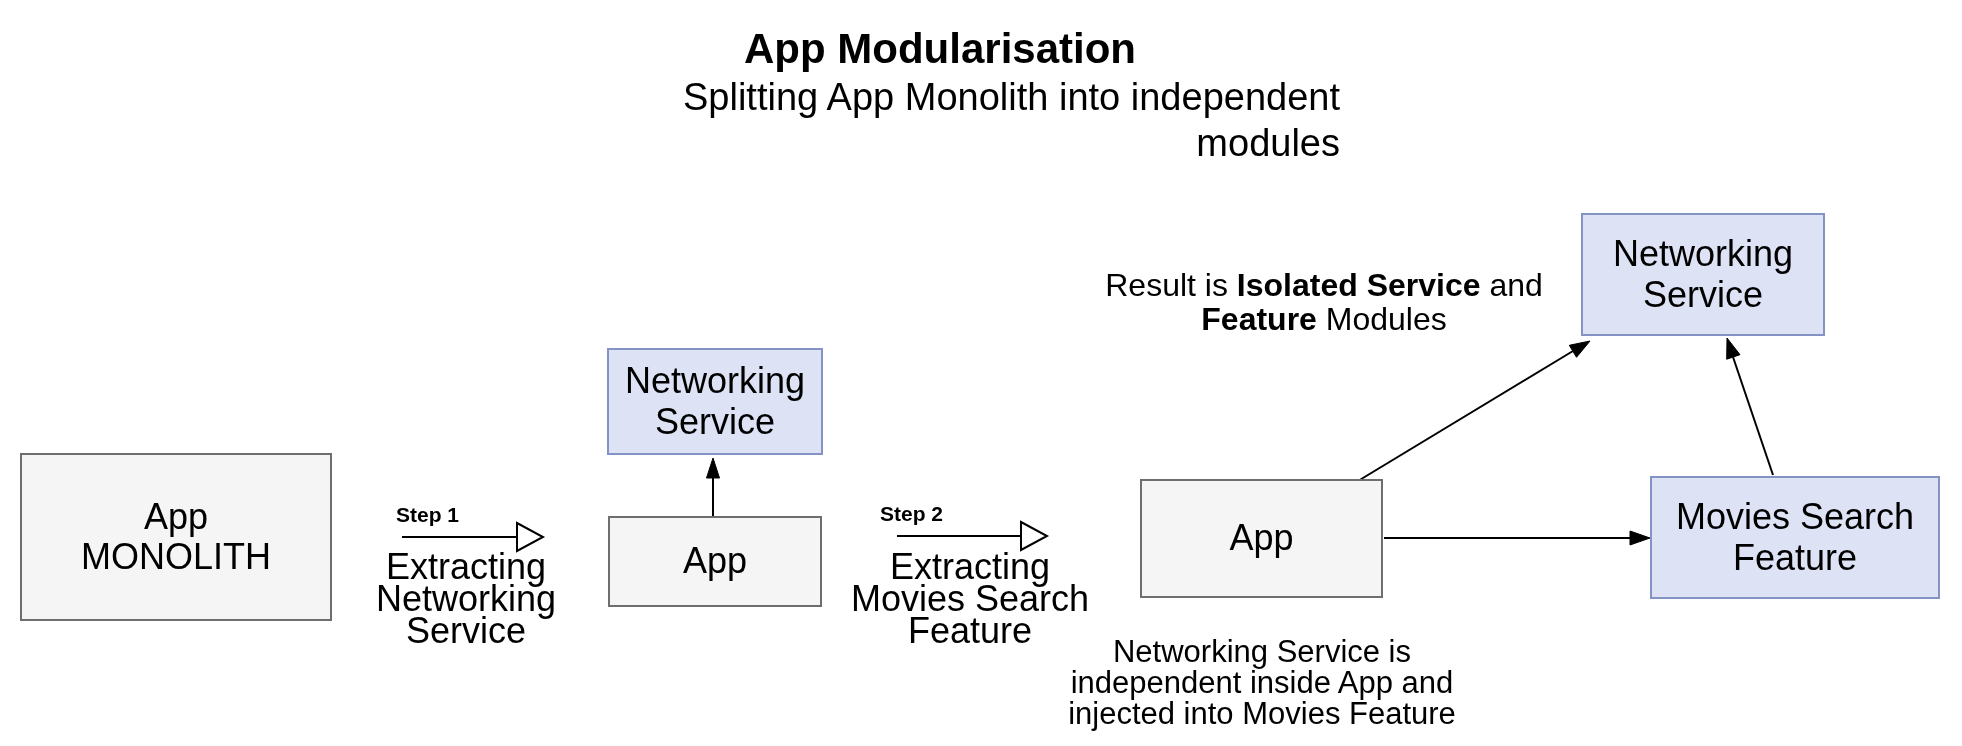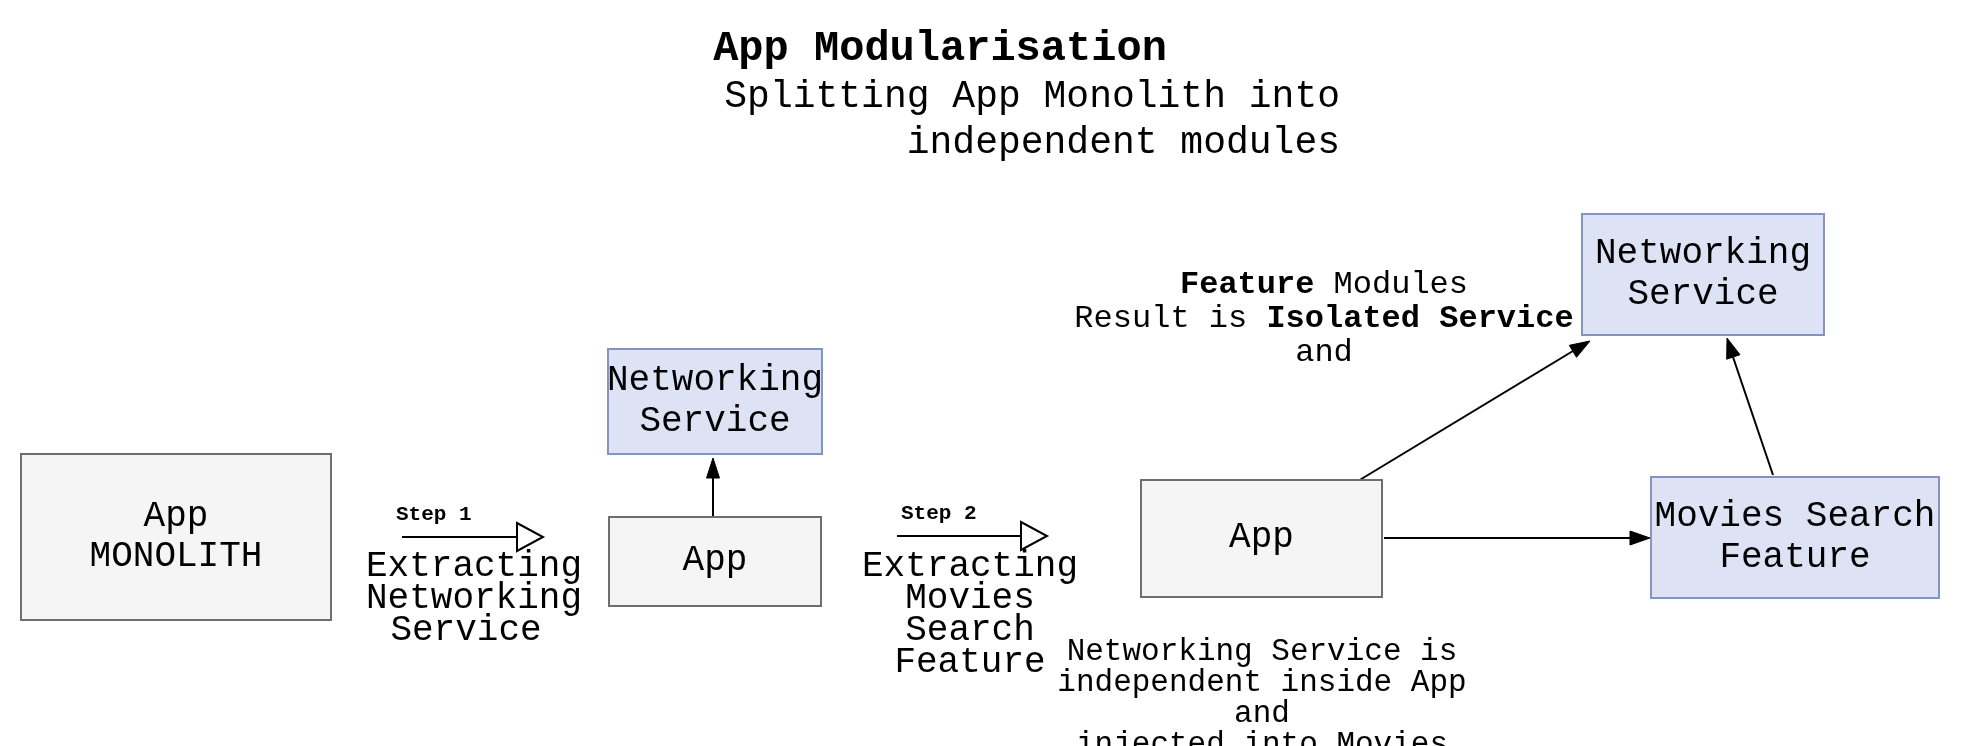--- a/index.html
+++ b/index.html
@@ -5,21 +5,21 @@
   html, body {
     margin: 0;
     padding: 0;
     background: #ffffff;
   }
   .canvas {
     position: relative;
     width: 1962px;
     height: 746px;
     background: var(--background, #ffffff);
-    font-family: Liberation Mono, monospace;
+    font-family: Liberation Sans, sans-serif;
     color: var(--text-color, #000000);
     overflow: hidden;
   }
   .header-block {
     position: absolute;
     left: 540px;
     top: 24px;
     width: 800px;
     text-align: center;
   }
@@ -61,21 +61,21 @@
   .box-msf        { left: 1650px; top: 476px; width: 290px; height: 123px; }
 
   .step-label {
     position: absolute;
     text-align: left;
     font-size: 21px;
     font-weight: 700;
     line-height: 24px;
   }
   .step1-label { left: 396px; top: 503px; width: 140px; }
-  .step2-label { left: 901px; top: 502px; width: 140px; }
+  .step2-label { left: 880px; top: 502px; width: 140px; }
 
   .step-desc {
     position: absolute;
     text-align: center;
     font-size: 36px;
     line-height: 32px;
   }
   .step1-desc { left: 366px; top: 551px; width: 200px; }
   .step2-desc { left: 850px; top: 551px; width: 240px; }
 
@@ -187,22 +187,22 @@
   </div>
 
   <div class="step-label step2-label">Step 2</div>
   <div class="step-desc step2-desc">
     <div>Extracting</div>
     <div>Movies Search</div>
     <div>Feature</div>
   </div>
 
   <div class="result-note">
+    <div><span>Result is </span><b>Isolated Service</b><span> and</span></div>
     <div><b>Feature</b><span> Modules</span></div>
-    <div><span>Result is </span><b>Isolated Service</b><span> and</span></div>
   </div>
 
   <div class="box blue box-ns-right">
     <span>Networking</span>
     <span>Service</span>
   </div>
 
   <div class="box gray box-app-right">
     <span>App</span>
   </div>

